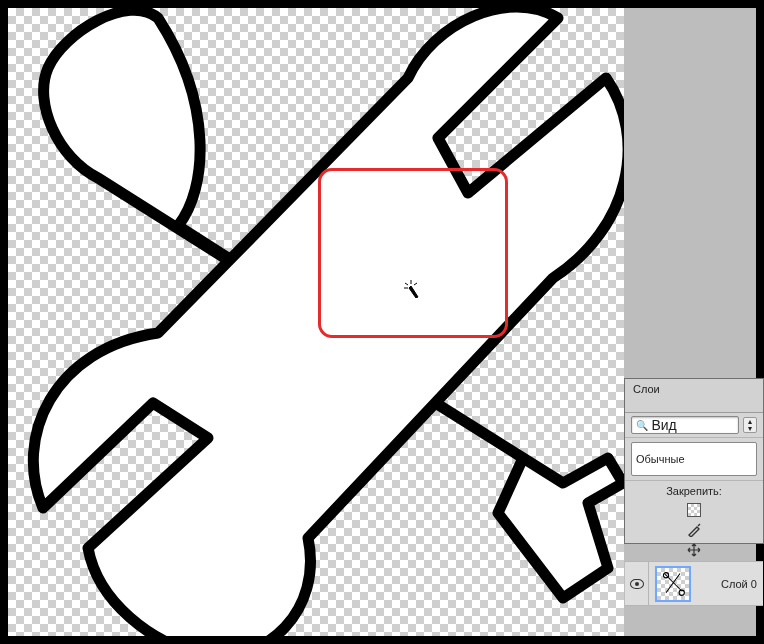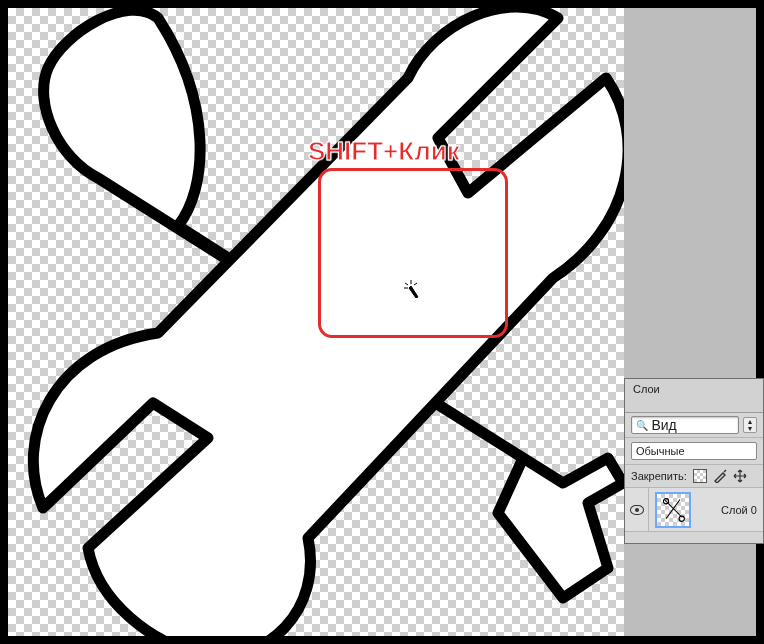--- a/index.html
+++ b/index.html
@@ -52,25 +52,25 @@
     flex:1;display:flex;align-items:center;background:#fff;border:1px solid #888;
     height:18px;padding:0 4px;border-radius:2px;
     box-shadow:inset 0 1px 2px rgba(0,0,0,.25);
   }
   .search .mag{margin-right:3px;font-size:10px;}
   .search .txt{font-size:14px;}
   .arrows{width:14px;height:16px;background:#eee;border:1px solid #999;font-size:8px;line-height:7px;text-align:center;border-radius:2px;}
   .arrows div{height:7px;}
   .blend-row{padding:4px 6px;border-bottom:1px solid #b6b6b6;}
   .blend-select{
-    width:100%;height:18px;background:#fff;border:1px solid #888;font-size:11px;padding:0 4px;
+    width:100%;height:18px;background:#fff;border:1px solid #888;font-size:11px;padding:16px 4px;
     display:flex;align-items:center;border-radius:2px;
   }
   .lock-row{
-    display:flex;align-items:center;gap:6px;padding:4px 6px;border-bottom:1px solid #b6b6b6;
+    display:flex;align-items:center;gap:6px;padding:4px 6px;border-bottom:1px solid #b6b6b6;flex-direction:column;
   }
   .lock-icon{width:14px;height:14px;display:flex;align-items:center;justify-content:center;font-size:11px;}
   .box-icon{
     width:14px;height:14px;border:1px solid #555;
     background-image:
       linear-gradient(45deg,#cfcfcf 25%,transparent 25%),
       linear-gradient(-45deg,#cfcfcf 25%,transparent 25%),
       linear-gradient(45deg,transparent 75%,#cfcfcf 75%),
       linear-gradient(-45deg,transparent 75%,#cfcfcf 75%);
     background-size:6px 6px;background-color:#fff;
@@ -107,21 +107,20 @@
       <svg class="art" viewBox="0 0 616 628">
         <g fill="#fff" stroke="#000" stroke-width="11" stroke-linejoin="round" stroke-linecap="round">
 
           <path d="M150 10 C120 -15 55 25 40 60 C25 95 50 150 90 170 L280 290 L225 350 L245 370 L300 315 L515 450 L490 505 L555 590 L600 560 L580 495 L615 475 L600 450 L555 475 L348 345 L400 285 L380 265 L330 320 L170 218 C200 180 205 95 150 10 Z"></path>
 
           <path d="M550 10 L430 130 L460 185 L598 70 C640 130 622 220 545 270 L300 530 C315 600 260 660 190 645 C145 635 90 595 80 540 L200 430 L145 395 L35 500 C5 430 45 340 150 325 L400 70 C425 15 500 -20 550 10 Z"></path>
         </g>
       </svg>
 
       <div class="callout"></div>
-      <div class="callout-label">SHIFT+Клик</div>
 
       <svg class="cursor-wand" viewBox="0 0 16 18">
         <g stroke="#000" stroke-width="1" fill="#fff">
           <line x1="8" y1="0" x2="8" y2="4"></line>
           <line x1="2" y1="3" x2="5" y2="5"></line>
           <line x1="14" y1="3" x2="11" y2="5"></line>
           <line x1="1" y1="8" x2="5" y2="8"></line>
           <path d="M8 6 L15 17 L13 18 L6 8 Z" fill="#000"></path>
         </g>
       </svg>

